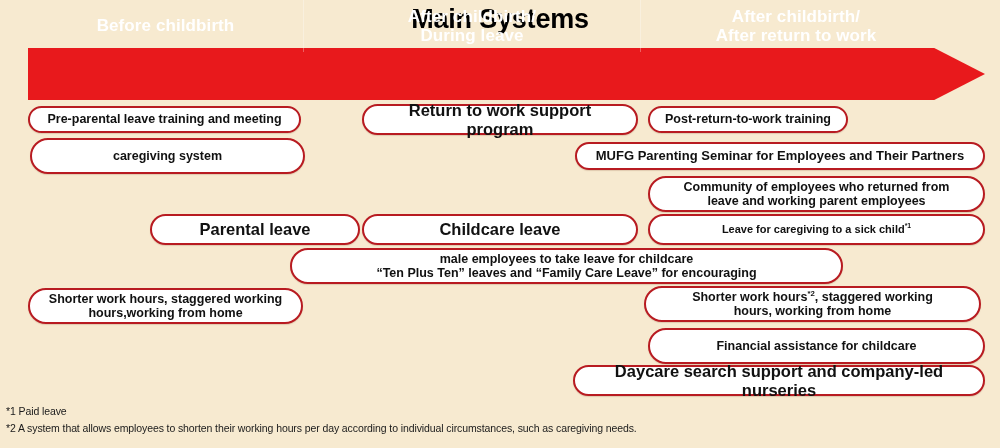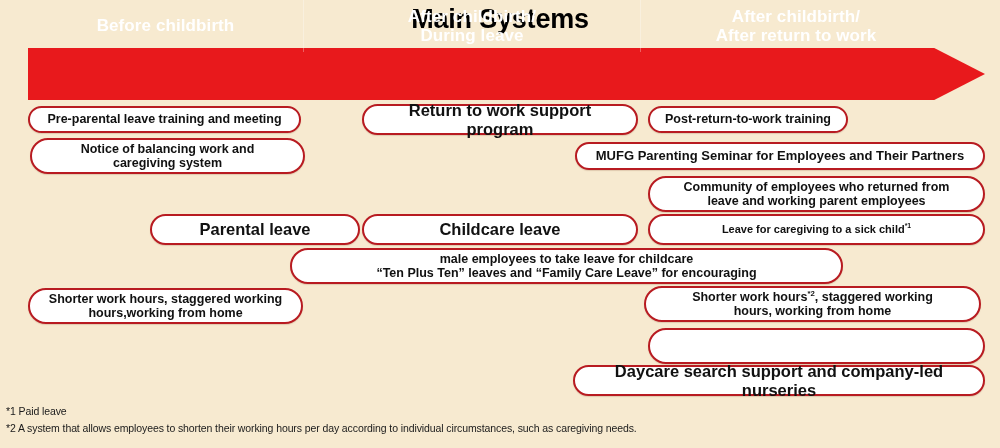--- a/index.html
+++ b/index.html
@@ -140,21 +140,20 @@
   <div class="pill" style="left:362px; top:104px; width:276px; height:31px; font-size:16.5px;">
     <span class="txt">Return to work support program</span>
   </div>
 
   <div class="pill" style="left:648px; top:106px; width:200px; height:27px; font-size:12.5px;text-align:center;">
     <span class="txt">Post-return-to-work training</span>
   </div>
 
   <div class="pill" style="left:30px; top:138px; width:275px; height:36px; font-size:12.5px;">
     <div>
-      <span class="txt">Notice of balancing work and</span>
       <span class="txt">caregiving system</span>
     </div>
   </div>
 
   <div class="pill" style="left:575px; top:142px; width:410px; height:28px; font-size:13px;">
     <span class="txt">MUFG Parenting Seminar for Employees and Their Partners</span>
   </div>
 
   <div class="pill" style="left:648px; top:176px; width:337px; height:36px; font-size:12.5px;">
     <div>
@@ -193,20 +192,21 @@
 
   <div class="pill" style="left:644px; top:286px; width:337px; height:36px; font-size:12.5px;">
     <div>
       <span class="txt"><span>Shorter work hours</span><span class="sup">*2</span><span>, staggered working</span></span>
       <span class="txt">hours, working from home</span>
     </div>
   </div>
 
   <div class="pill" style="left:648px; top:328px; width:337px; height:36px; font-size:12.5px;">
     <div>
+      <span class="txt">Financial assistance for childcare</span>
     </div>
   </div>
 
   <div class="pill" style="left:573px; top:365px; width:412px; height:31px; font-size:16.5px;">
     <span class="txt">Daycare search support and company-led nurseries</span>
   </div>
 
   <div class="footnote" style="top:405px;">*1 Paid leave</div>
   <div class="footnote" style="top:422px;">*2 A system that allows employees to shorten their working hours per day according to individual circumstances, such as caregiving needs.</div>
 

